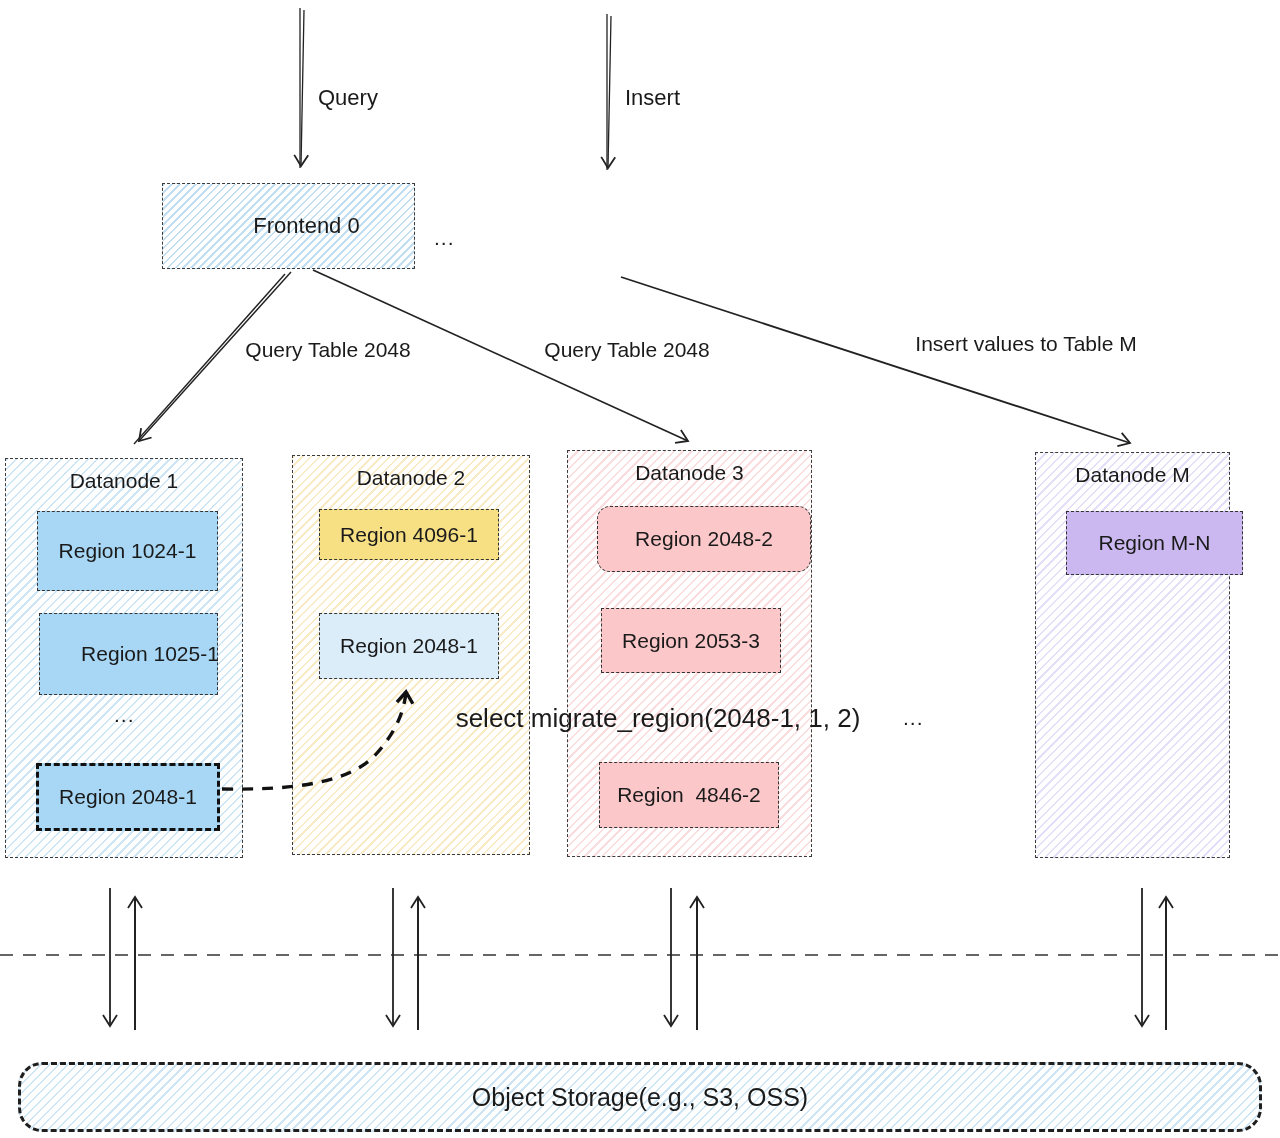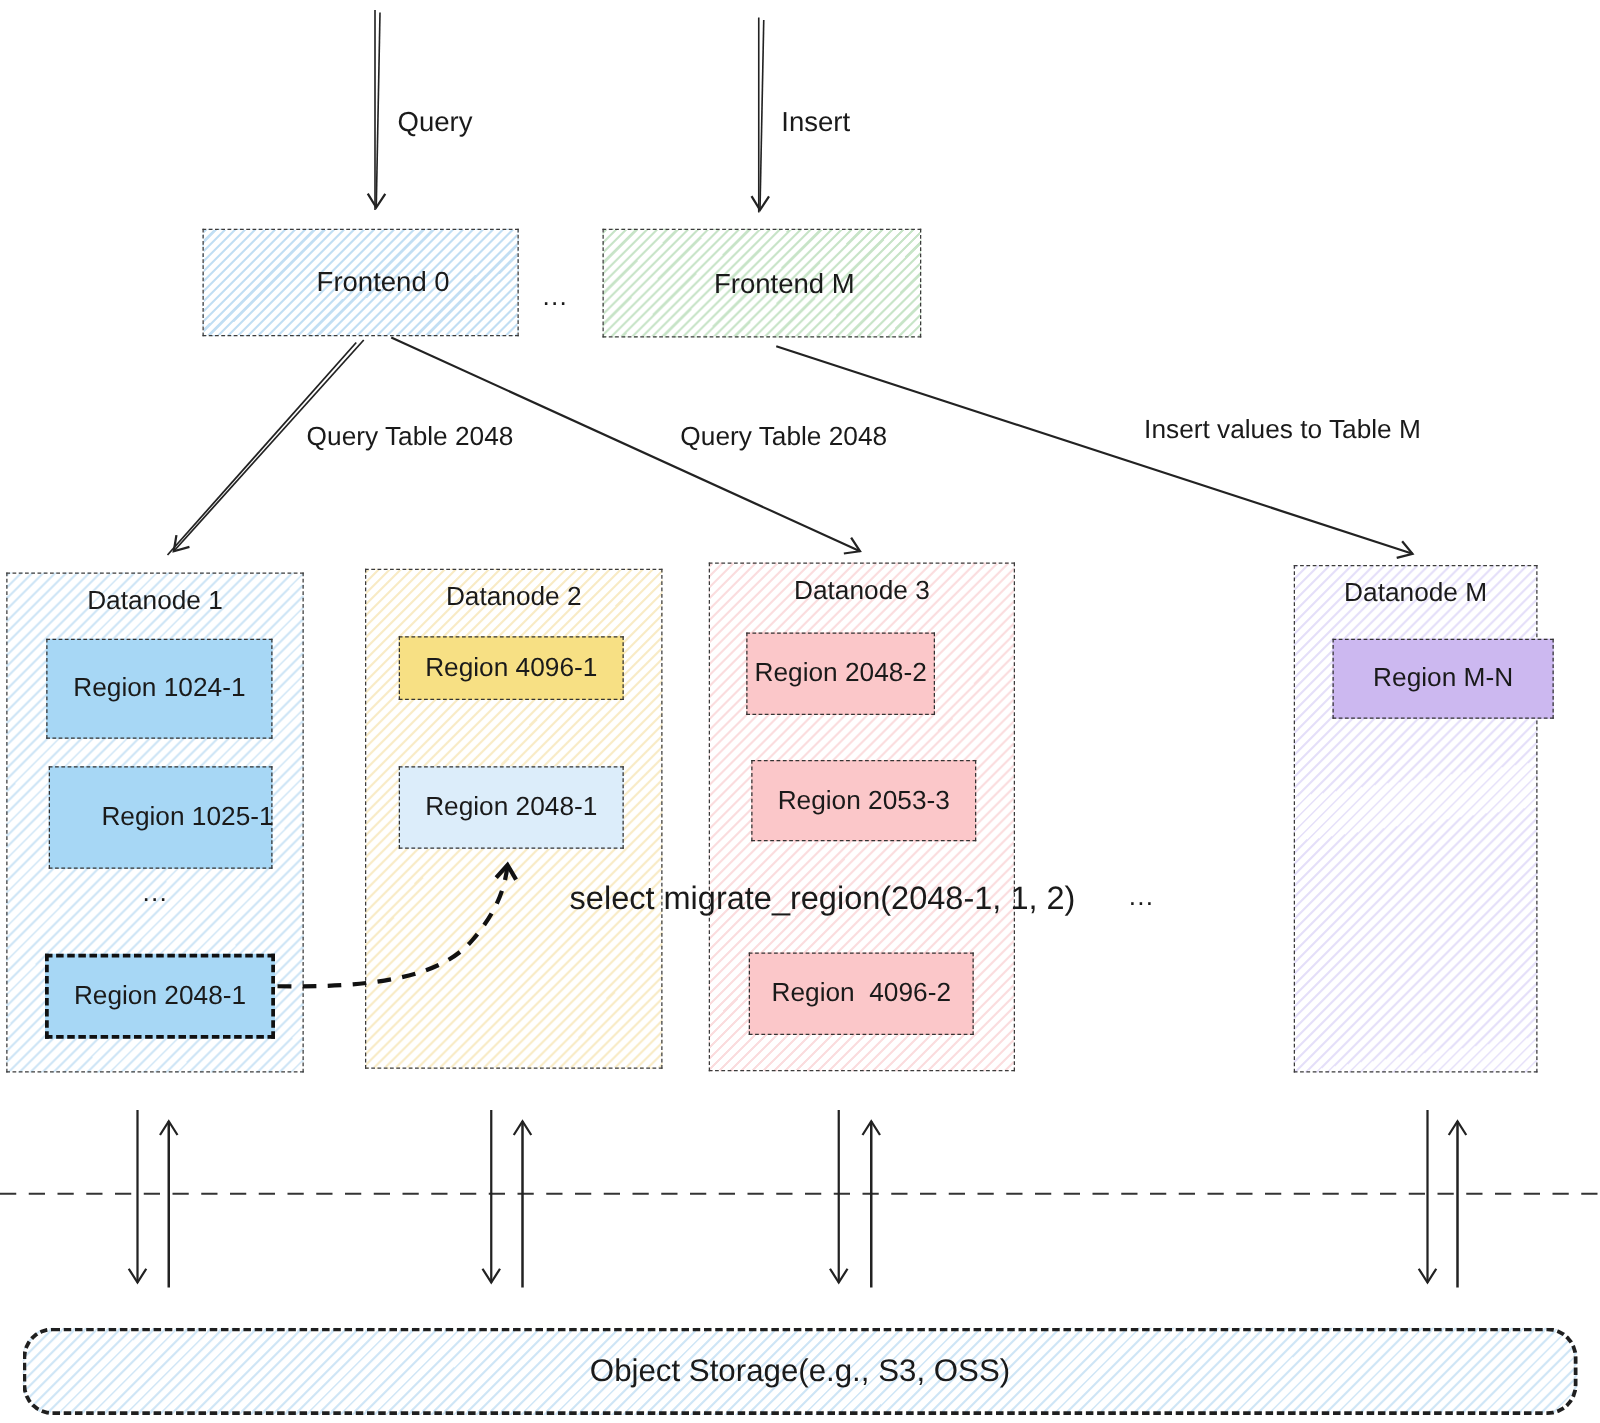--- a/index.html
+++ b/index.html
@@ -44,23 +44,20 @@
 
 <div id="canvas">
 
   <div class="label" style="left:318px;top:85px;font-size:22px;">Query</div>
   <div class="label" style="left:625px;top:85px;font-size:22px;">Insert</div>
 
   <div class="box frontend hatch-blue-dense dashed-thin" style="left:162px;top:183px;width:253px;height:86px;">
     <span>Frontend 0</span>
   </div>
   <div class="label dots" style="left:434px;top:226px;">...</div>
-  <div class="box frontend hatch-green dashed-thin" style="left:482px;top:183px;width:255px;height:87px;">
-    <span>Frontend M</span>
-  </div>
 
   <div class="label center-x" style="left:328px;top:338px;font-size:21px;">Query Table 2048</div>
   <div class="label center-x" style="left:627px;top:338px;font-size:21px;">Query Table 2048</div>
   <div class="label center-x" style="left:1026px;top:332px;font-size:21px;">Insert values to Table M</div>
 
   <div class="box datanode hatch-blue dashed-thin" style="left:5px;top:458px;width:238px;height:400px;">
     <div class="datanode-title">Datanode 1</div>
     <div class="region" style="left:31px;top:52px;width:181px;height:80px;background:#a7d7f5;">Region 1024-1</div>
     <div class="region" style="left:33px;top:154px;width:179px;height:82px;background:#a7d7f5;padding-left:43px;">Region 1025-1</div>
     <div class="label dots" style="left:108px;top:244px;">...</div>
@@ -68,23 +65,23 @@
   </div>
 
   <div class="box datanode hatch-yellow dashed-thin" style="left:292px;top:455px;width:238px;height:400px;">
     <div class="datanode-title">Datanode 2</div>
     <div class="region" style="left:26px;top:53px;width:180px;height:51px;background:#f7e084;text-align:center;">Region 4096-1</div>
     <div class="region" style="left:26px;top:157px;width:180px;height:66px;background:#dcedfa;">Region 2048-1</div>
   </div>
 
   <div class="box datanode hatch-pink dashed-thin" style="left:567px;top:450px;width:245px;height:407px;">
     <div class="datanode-title">Datanode 3</div>
-    <div class="region" style="left:29px;top:55px;width:151px;height:66px;background:#fbc7c9;">Region 2048-2</div>
+    <div class="region" style="left:29px;top:55px;width:214px;height:66px;background:#fbc7c9;border-radius:13px;">Region 2048-2</div>
     <div class="region" style="left:33px;top:157px;width:180px;height:65px;background:#fbc7c9;">Region 2053-3</div>
-    <div class="region" style="left:31px;top:311px;width:180px;height:66px;background:#fbc7c9;">Region  4096-2</div>
+    <div class="region" style="left:31px;top:311px;width:180px;height:66px;background:#fbc7c9;">Region  4846-2</div>
   </div>
 
   <div class="box datanode hatch-purple dashed-thin" style="left:1035px;top:452px;width:195px;height:406px;">
     <div class="datanode-title">Datanode M</div>
     <div class="region" style="left:30px;top:58px;width:177px;height:64px;background:#ccb8f0;">Region M-N</div>
   </div>
 
   <div class="label center-x migrate-cmd" style="left:658px;top:703px;">select migrate_region(2048-1, 1, 2)</div>
   <div class="label dots" style="left:903px;top:706px;">...</div>
 

